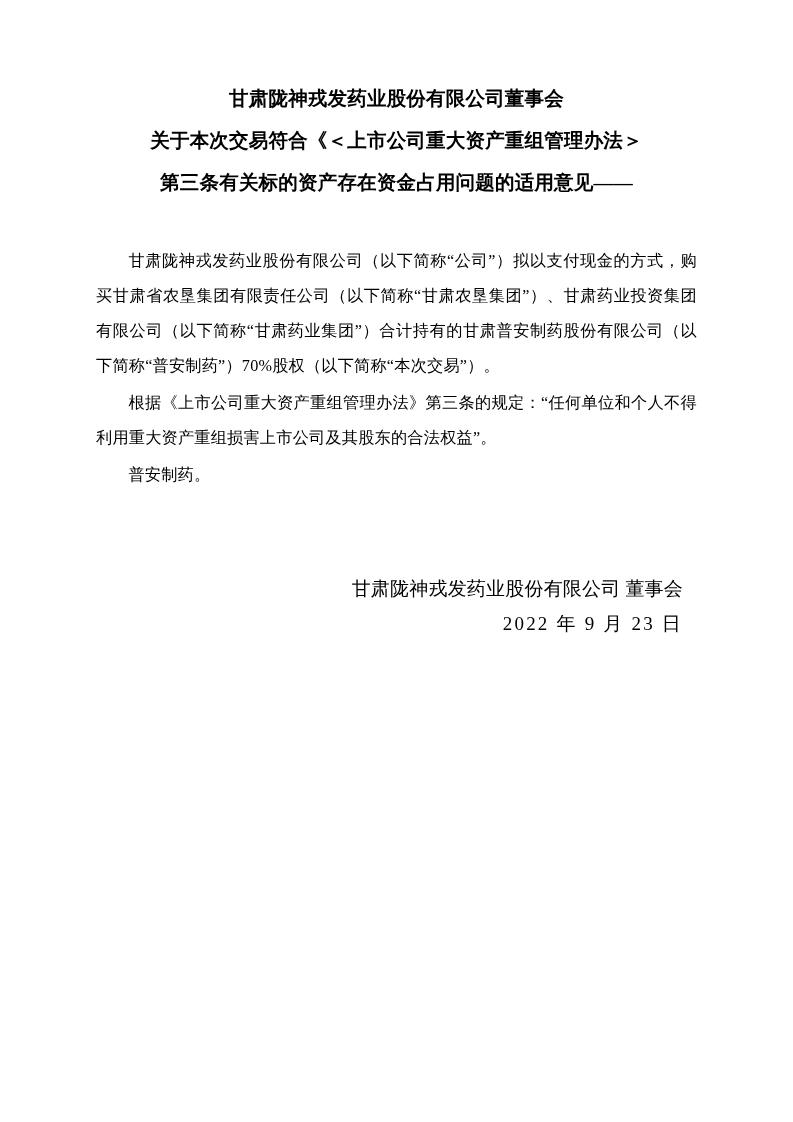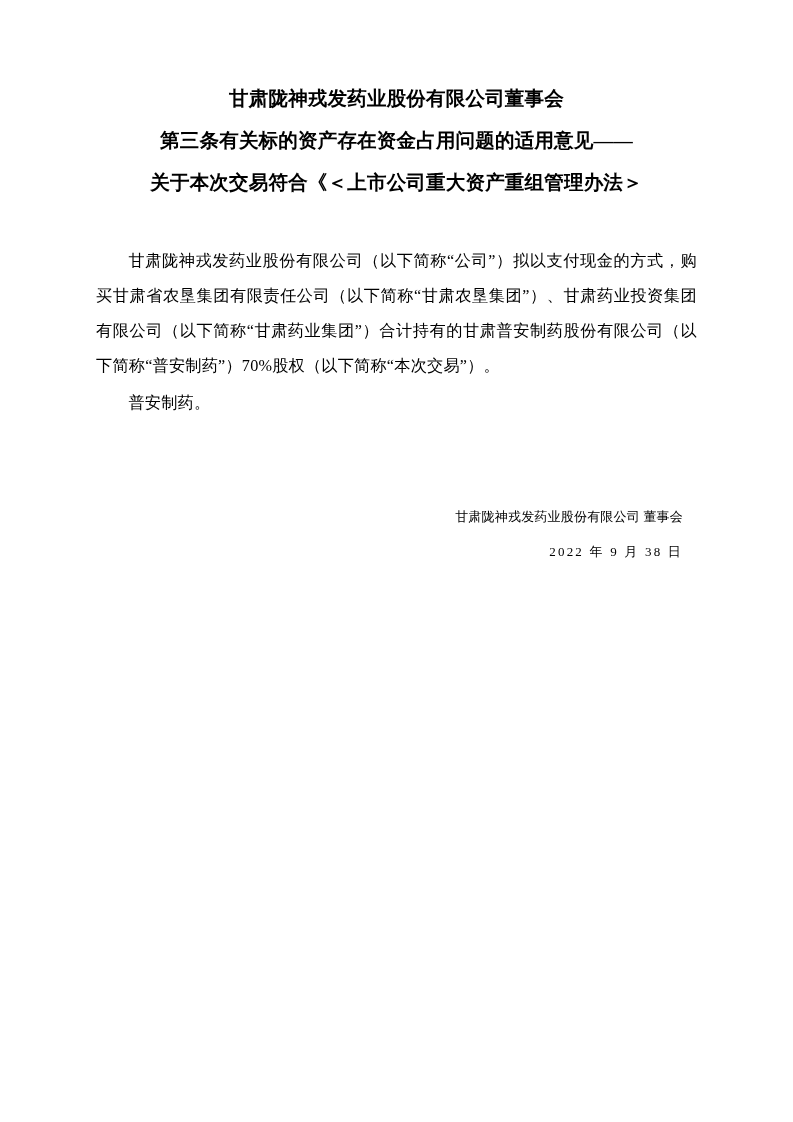--- a/index.html
+++ b/index.html
@@ -42,46 +42,47 @@
     font-size: 16.2px;
     line-height: 35px;
     text-align: justify;
     text-justify: inter-ideograph;
     text-indent: 2em;
     letter-spacing: 0.2px;
   }
   .signature {
     margin-top: 78px;
     text-align: right;
-    font-size: 13px;
+    font-size: 19px;
     line-height: 35px;
     letter-spacing: 0.2px;
     padding-right: 14px;
   }
   .signature .sig-line {
     display: block;
   }
   .sig-date {
     letter-spacing: 2.2px;
   }
 </style>
 </head>
 <body>
 
 <div class="page">
 
   <div class="doc-title">
     <span class="tline">甘肃陇神戎发药业股份有限公司董事会</span>
+    <span class="tline">关于本次交易符合《＜上市公司重大资产重组管理办法＞</span>
     <span class="tline">第三条有关标的资产存在资金占用问题的适用意见——</span>
-    <span class="tline">关于本次交易符合《＜上市公司重大资产重组管理办法＞</span>
   </div>
 
   <div class="body-block">
     <p class="para">甘肃陇神戎发药业股份有限公司（以下简称“公司”）拟以支付现金的方式，购买甘肃省农垦集团有限责任公司（以下简称“甘肃农垦集团”）、甘肃药业投资集团有限公司（以下简称“甘肃药业集团”）合计持有的甘肃普安制药股份有限公司（以下简称“普安制药”）70%股权（以下简称“本次交易”）。</p>
+    <p class="para">根据《上市公司重大资产重组管理办法》第三条的规定：“任何单位和个人不得利用重大资产重组损害上市公司及其股东的合法权益”。</p>
     <p class="para">普安制药。</p>
   </div>
 
   <div class="signature">
     <span class="sig-line">甘肃陇神戎发药业股份有限公司 董事会</span>
-    <span class="sig-line sig-date">2022 年 9 月 38 日</span>
+    <span class="sig-line sig-date">2022 年 9 月 23 日</span>
   </div>
 
 </div>
 
 </body></html>

